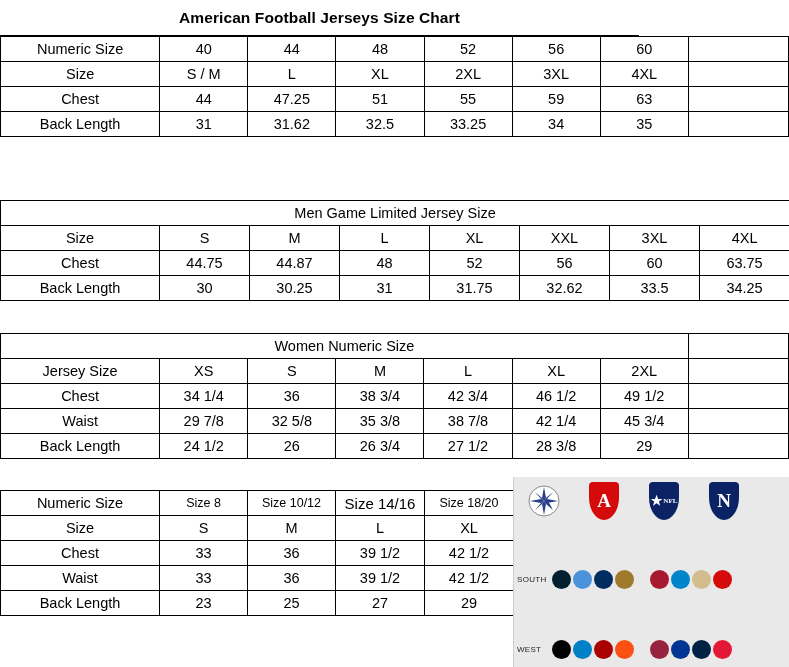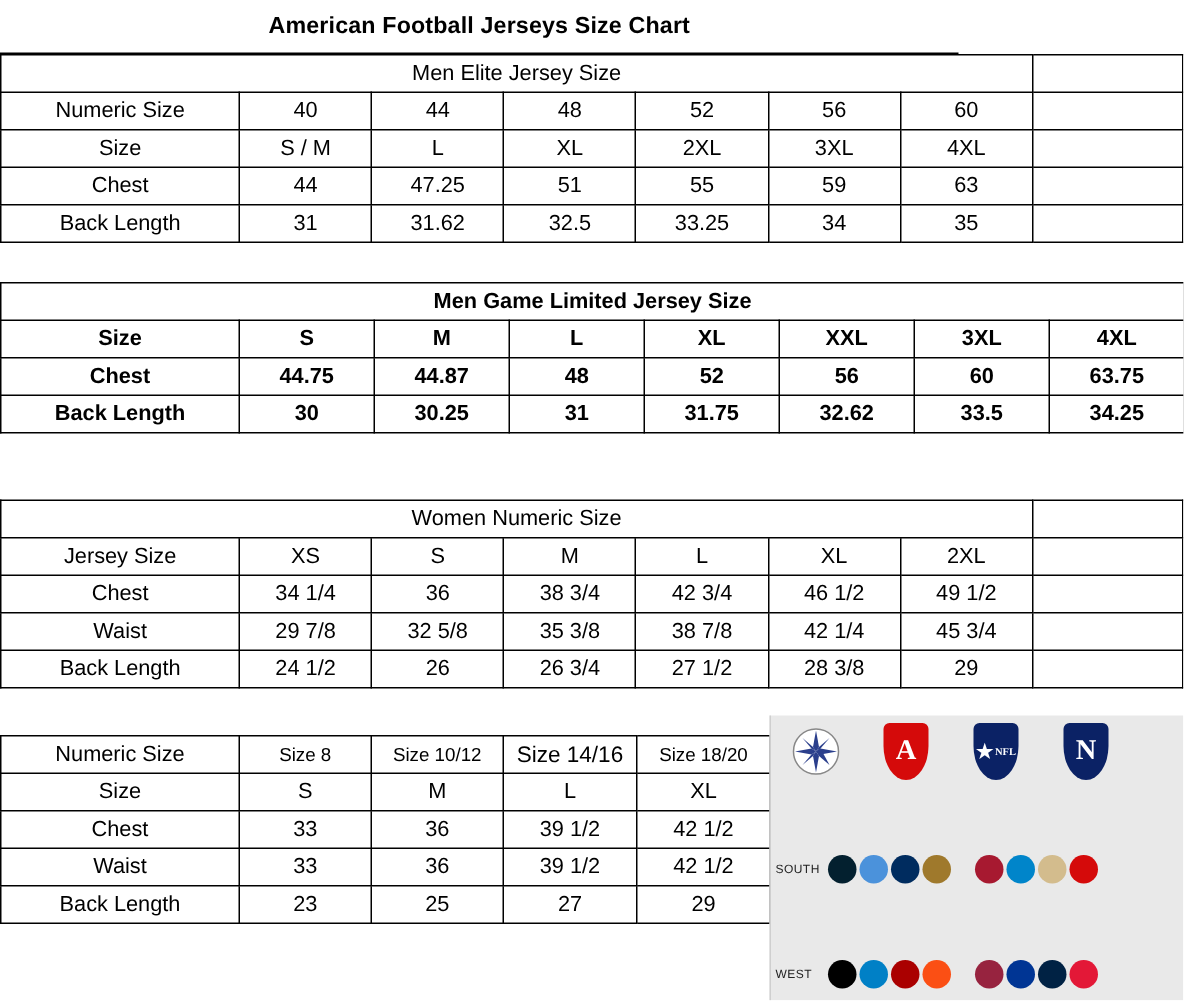--- a/index.html
+++ b/index.html
@@ -50,21 +50,21 @@
   }
   td.blank {
     border: none;
     background: #ffffff;
   }
   td.rowlabel { text-align: center; }
 
   
   #t1 { left: 0; top: 36px; width: 789px; }
   
-  #t2 { left: 0; top: 188px; width: 789px; font-weight: bold; }
+  #t2 { left: 0; top: 200px; width: 789px; }
   
   #t3 { left: 0; top: 333px; width: 789px; }
   
   #t4 { left: 0; top: 490px; width: 513px; }
 
   
   #logos {
     position: absolute;
     left: 513px; top: 477px;
     width: 276px; height: 190px;
@@ -132,24 +132,20 @@
       <col style="width:159px">
         <col style="width:88px">
         <col style="width:88px">
       <col style="width:88px">
         <col style="width:88px">
         <col style="width:88px">
       <col style="width:88px">
         <col style="width:100px">
     </colgroup>
     <tbody>
-        <tr>
-      <td class="section" colspan="7">Men Elite Jersey Size</td>
-      <td class="blank"></td>
-    </tr>
     <tr>
       <td class="rowlabel">Numeric Size</td>
       <td>40</td>
       <td>44</td>
       <td>48</td>
       <td>52</td>
       <td>56</td>
       <td>60</td>
       <td class="blank"></td>
     </tr>

